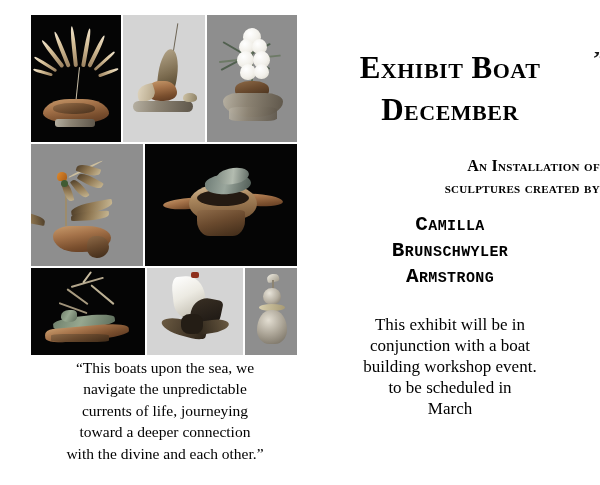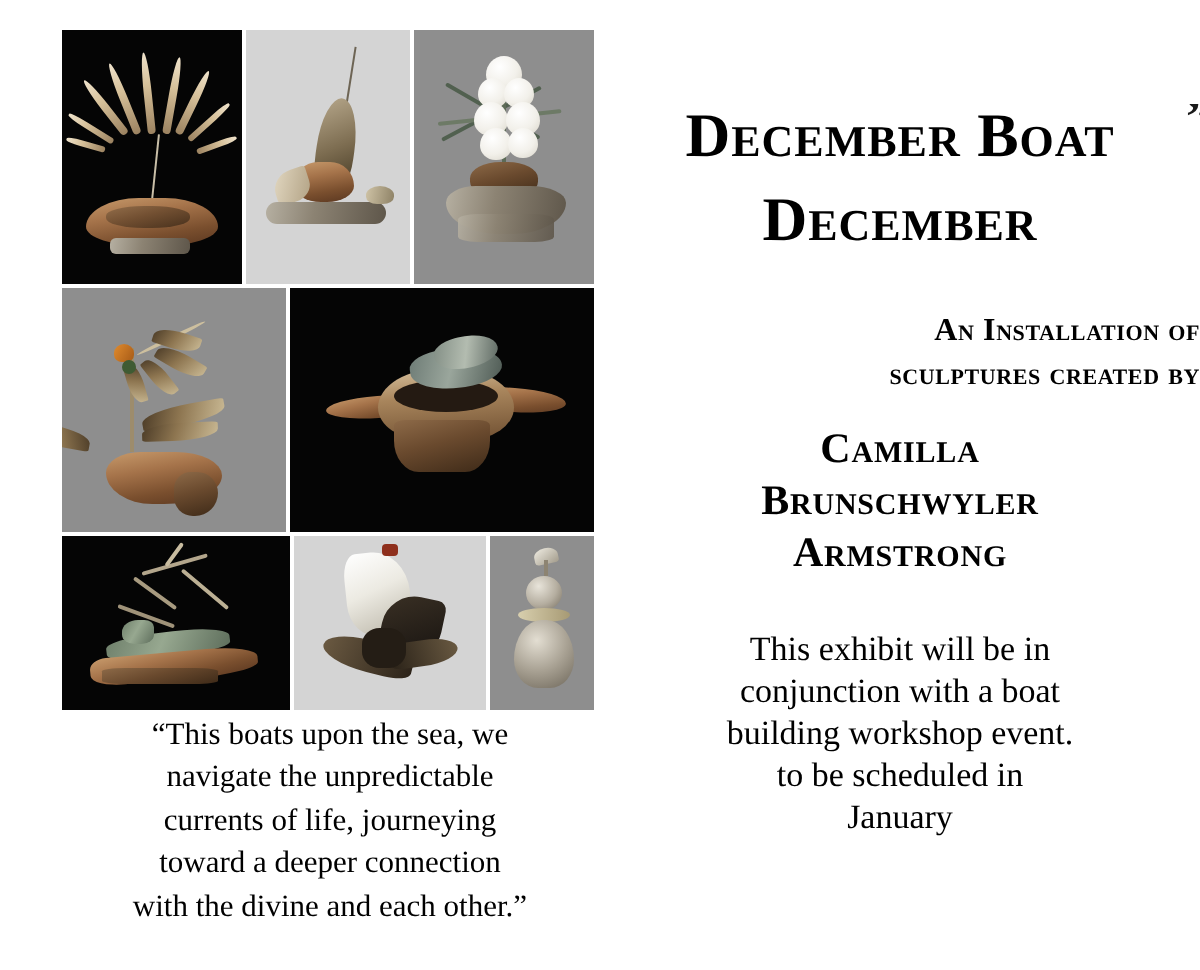--- a/index.html
+++ b/index.html
@@ -127,21 +127,21 @@
   #subtitle-block span { display: block; }
 
   #artist-block {
     margin-top: 13px;
     font-variant: small-caps;
     font-weight: bold;
     font-size: 21px;
     line-height: 1.22;
     letter-spacing: 0.4px;
   }
-  #artist-block span { display: block; }
+  #artist-block span { display: block; font-family: Liberation Mono, monospace; }
 
   #dates-line {
     margin-top: 20px;
     font-size: 18px;
     font-weight: normal;
     letter-spacing: 0.2px;
   }
 
   #workshop-note {
     margin-top: 26px;
@@ -297,39 +297,39 @@
 
   <div id="quote-block">“This boats upon the sea, we
 navigate the unpredictable
 currents of life, journeying
 toward a deeper connection
 with the divine and each other.”</div>
 
   <div id="text-column">
 
     <div id="title-block">
-      <span id="title-line-1">December Boat</span>
+      <span id="title-line-1">Exhibit Boat</span>
       <span id="title-line-2">December</span>
     </div>
 
     <div id="subtitle-block">
       <span>An Installation of</span>
       <span>sculptures created by</span>
     </div>
 
     <div id="artist-block">
       <span>Camilla</span>
       <span>Brunschwyler</span>
       <span>Armstrong</span>
     </div>
 
 
     <div id="workshop-note">This exhibit will be in
 conjunction  with a boat
 building workshop event.
 to be scheduled in
-January</div>
+March</div>
 
   </div>
 
   <div id="edge-glyph">”</div>
 
 </div>
 
 </body></html>

